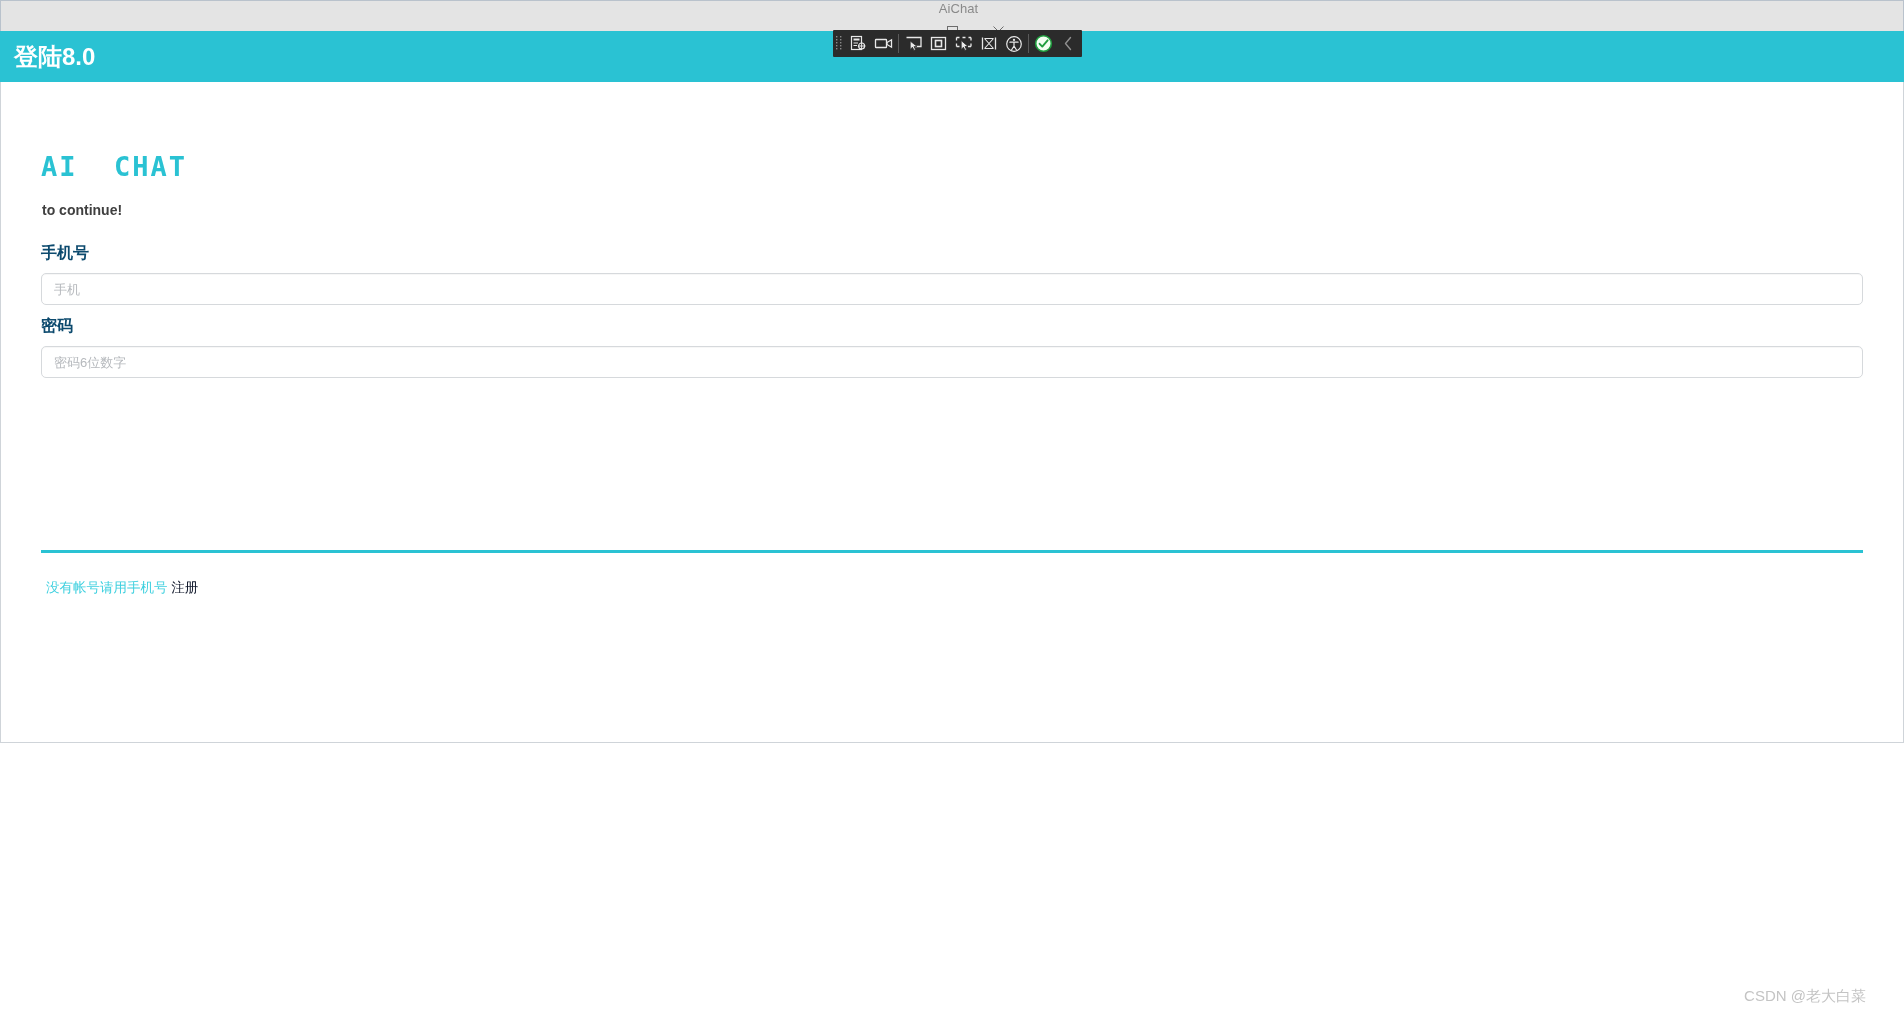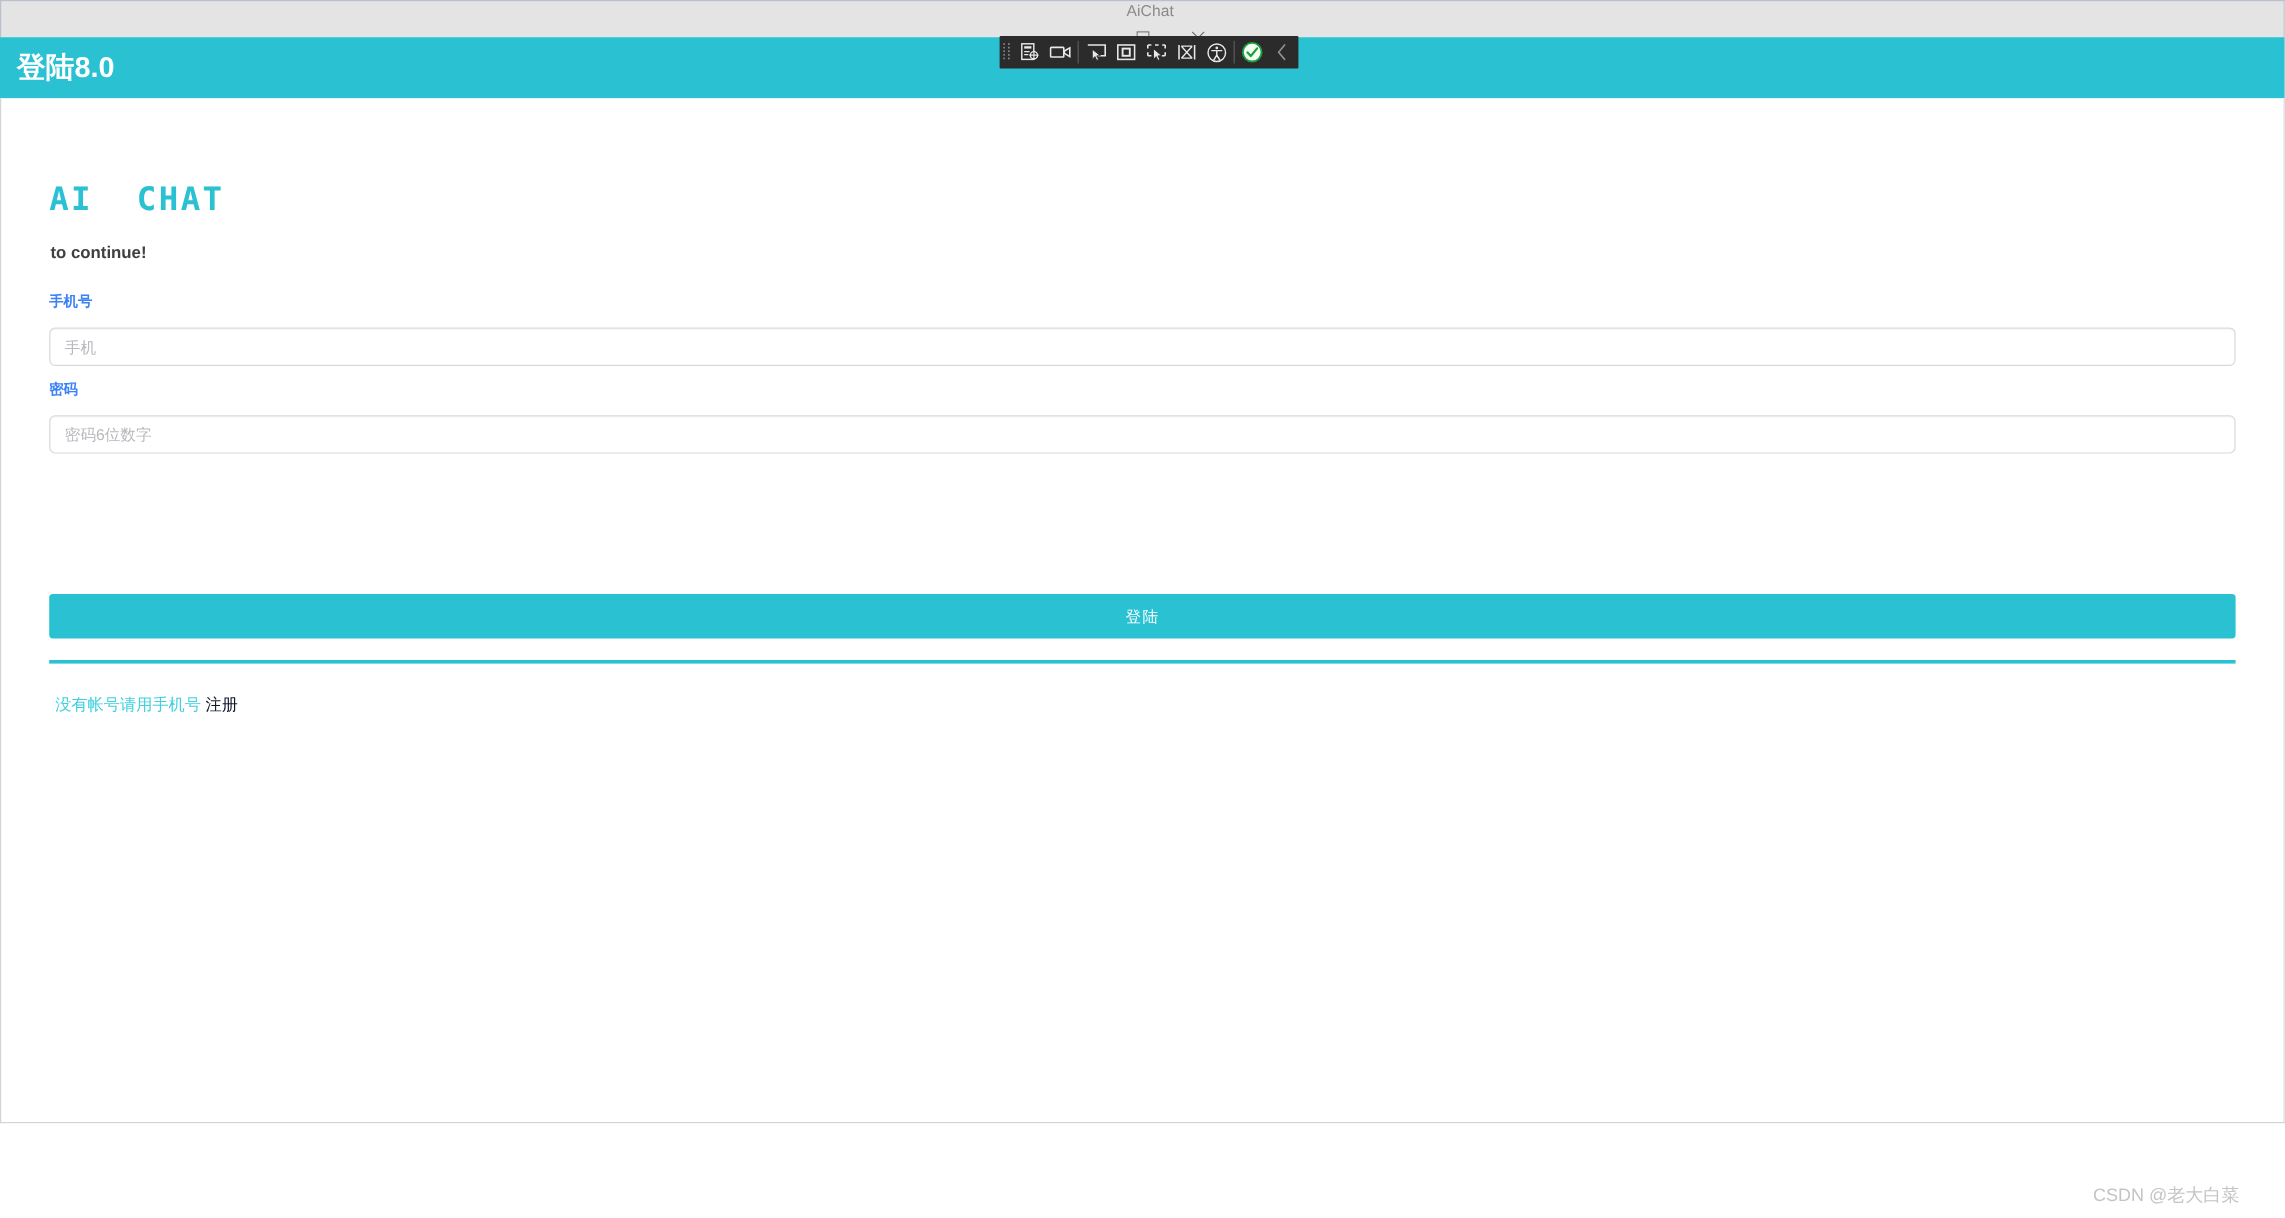--- a/index.html
+++ b/index.html
@@ -117,21 +117,21 @@
     height: 19px;
     background: #5a5a5a;
     margin: 0 2px;
   }
 
   
   .page {
     position: absolute;
     top: 82px; left: 0;
     width: 1904px;
-    height: 854px;
+    height: 661px;
     background: #ffffff;
     border-left: 1px solid #cfd4d9;
     border-right: 1px solid #cfd4d9;
     border-bottom: 1px solid #cfd4d9;
   }
 
   .brand {
     position: absolute;
     left: 40px;
     top: 69px;
@@ -150,22 +150,22 @@
     top: 120px;
     color: #404040;
     font-size: 14px;
     font-weight: bold;
     user-select: none;
   }
 
   .field-label {
     position: absolute;
     left: 40px;
-    color: #3b82f6;
-    font-size: 12px;
+    color: #0c4a6e;
+    font-size: 16px;
     font-weight: bold;
     user-select: none;
   }
   .label-phone { top: 161px; }
   .label-pass  { top: 234px; }
 
   .text-input {
     position: absolute;
     left: 40px;
     width: 1822px;
@@ -363,21 +363,20 @@
     <div class="brand">AI  CHAT</div>
 
     <div class="subtitle">to continue!</div>
 
     <label class="field-label label-phone">手机号</label>
     <input class="text-input input-phone" type="text" placeholder="手机" style="">
 
     <label class="field-label label-pass">密码</label>
     <input class="text-input input-pass" type="password" placeholder="密码6位数字" style="">
 
-    <button class="login-button">登陆</button>
 
     <div class="divider"></div>
 
     <div class="register-line">
       <span>没有帐号请用手机号 </span><a class="register-link" href="#">注册</a>
     </div>
   </div>
 
   <div class="watermark">CSDN @老大白菜</div>
 

